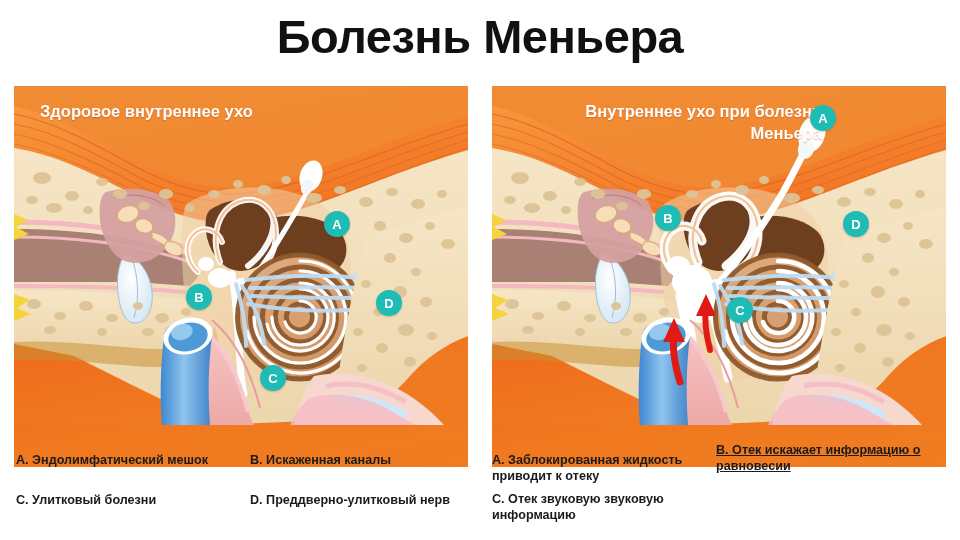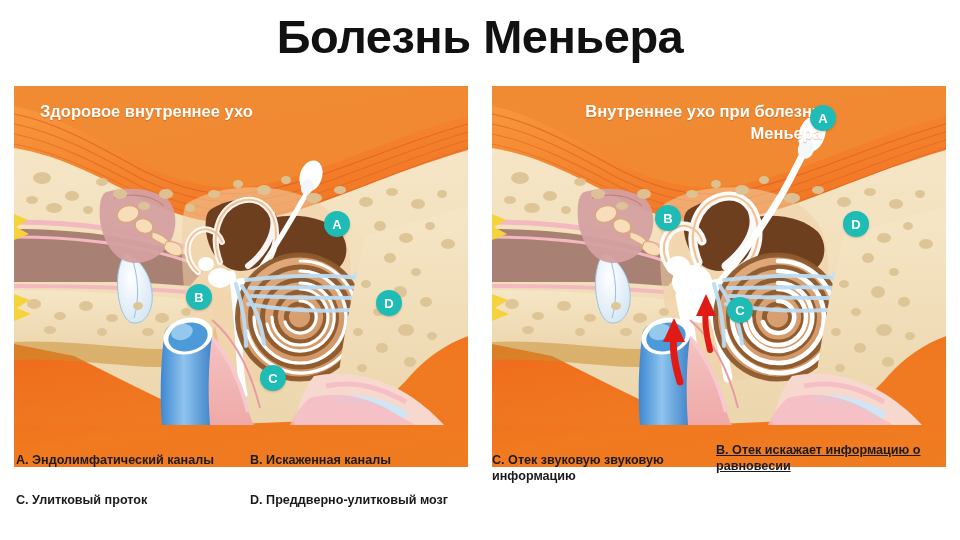--- a/index.html
+++ b/index.html
@@ -521,28 +521,29 @@
     <div class="panel-title">Внутреннее ухо при болезни Меньера</div>
 
     <div class="badge" style="left:318px;top:19px;">A</div>
     <div class="badge" style="left:163px;top:119px;">B</div>
     <div class="badge" style="left:235px;top:211px;">C</div>
     <div class="badge" style="left:351px;top:125px;">D</div>
   </div>
 
   <div class="captions">
     <div class="cap-col cap-L1">
-      <div class="cap-item">A. Эндолимфатический каналы</div>
-      <div class="cap-item">C. Улитковый проток</div>
+      <div class="cap-item">A. Эндолимфатический мешок</div>
+      <div class="cap-item">C. Улитковый болезни</div>
     </div>
     <div class="cap-col cap-L2">
       <div class="cap-item">B. Искаженная каналы</div>
-      <div class="cap-item">D. Преддверно-улитковый мозг</div>
+      <div class="cap-item">D. Преддверно-улитковый нерв</div>
     </div>
     <div class="cap-col cap-R1">
+      <div class="cap-item">A. Заблокированная жидкость приводит к отеку</div>
       <div class="cap-item">C. Отек звуковую звуковую информацию</div>
     </div>
     <div class="cap-col cap-R2">
       <div class="cap-item">B. Отек искажает информацию о равновесии</div>
     </div>
   </div>
 
 </div>
 
 </body></html>

